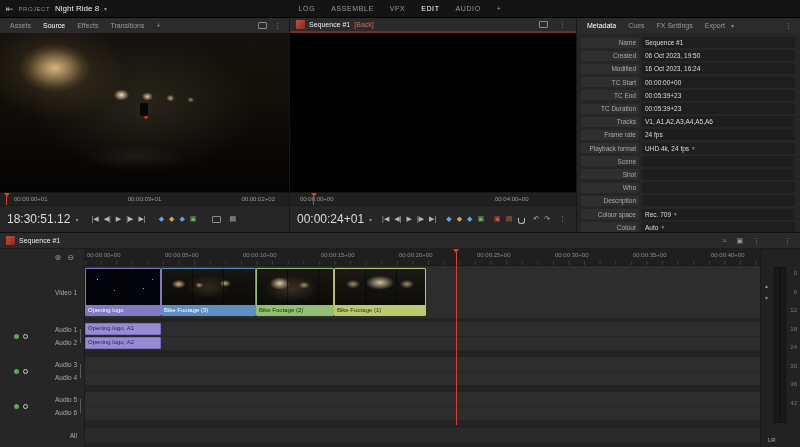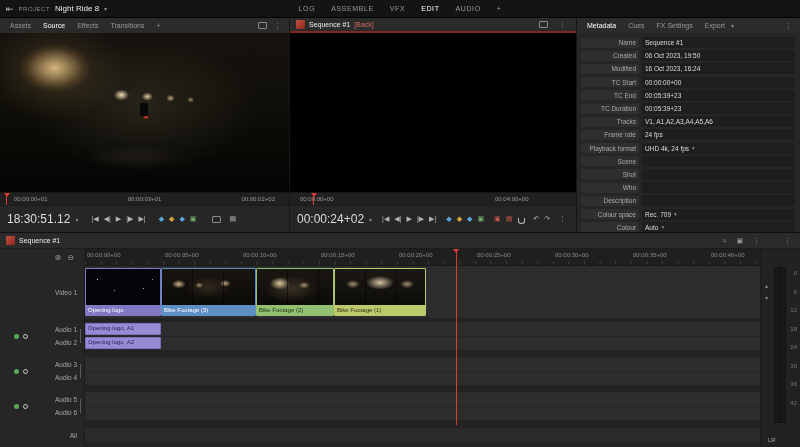--- a/index.html
+++ b/index.html
@@ -219,21 +219,21 @@
         <span class="icon-box"></span>
         <span class="kebab">⋮</span>
       </div>
       <div class="viewer"></div>
       <div class="scrub">
         <span class="abs1">00:00:00+00</span>
         <span class="abs2">00:04:00+00</span>
         <div class="scrub-ph" style="left:23px"></div>
       </div>
       <div class="transport">
-        <span class="tc">00:00:24+02</span>
+        <span class="tc">00:00:24+01</span>
         <span class="chev">▾</span>
         <span class="tsep"></span>
         <span class="tbtn">|◀</span>
         <span class="tbtn">◀|</span>
         <span class="tbtn">▶</span>
         <span class="tbtn">|▶</span>
         <span class="tbtn">▶|</span>
         <span class="tsep"></span>
         <span class="tbtn t-blue">◆</span>
         <span class="tbtn t-yellow">◆</span>

